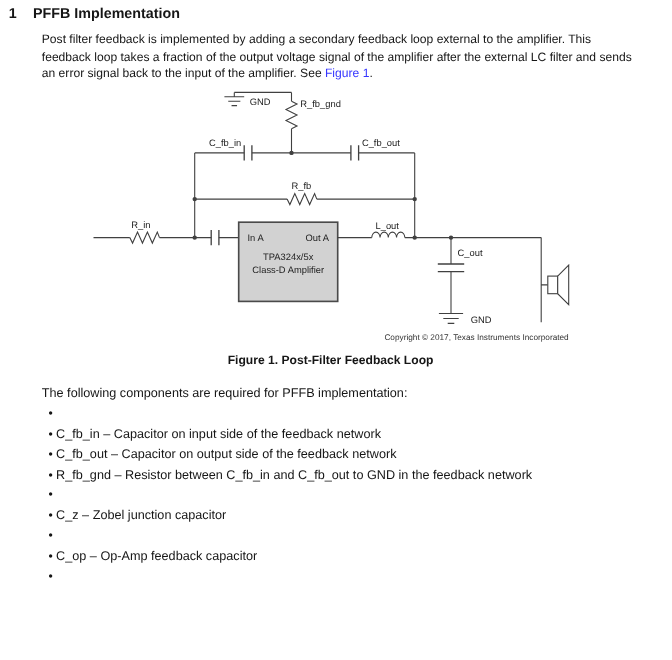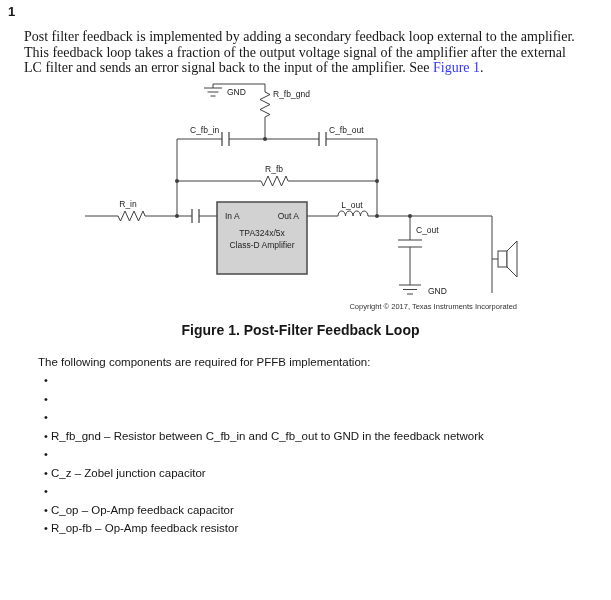--- a/index.html
+++ b/index.html
@@ -1,44 +1,45 @@
 <!DOCTYPE html>
 <html><head>
 <meta charset="utf-8">
 <style>
   * { margin:0; padding:0; box-sizing:border-box; }
   html,body { width:611px; height:600px; background:#ffffff; overflow:hidden;
     font-family:"Liberation Sans", sans-serif; color:#161616; }
   .page { width:611px; height:600px; padding-top:4px; }
   .heading { display:flex; font-size:13px; font-weight:bold; line-height:16px; }
   .heading .num { width:30px; padding-left:8px; }
-  .intro { margin:9px 28px 0 24px; font-size:14px; line-height:15.5px;font-family:Liberation Serif, serif; }
+  .intro { margin:9px 28px 0 38px; font-size:11px; line-height:15.5px; }
   .link { color:#3535ff; text-decoration:none; cursor:pointer; }
   .diagram { display:block; margin-top:5px; }
-  .caption { text-align:center; font-size:14px; font-weight:bold; margin-top:9px;
+  .caption { text-align:center; font-size:11px; font-weight:bold; margin-top:9px;
     padding-right:10px; }
   .components { margin:15px 28px 0 38px; font-size:11.5px; }
   .components .cintro { line-height:18.5px; }
   .clist .item { display:flex; line-height:18.5px; }
   .clist .bullet { width:13px; padding-left:6px; font-size:11px; }
   svg text { font-family:"Liberation Sans", sans-serif; font-size:8.5px; fill:#222222; }
   svg text.tiny { font-size:7.5px; fill:#333333; }
   svg .wire { stroke:#404040; stroke-width:1; fill:none; }
   svg .thick { stroke:#404040; stroke-width:1.2; fill:none; }
   svg .dot { fill:#404040; stroke:none; }
   svg .ampbox { fill:#d2d2d2; stroke:#4a4a4a; stroke-width:1.5; }
   svg .spk { fill:#ffffff; stroke:#404040; stroke-width:1; }
 </style>
 </head>
 <body>
 
 <div class="page">
 
   <div class="heading">
     <span class="num">1</span>
+    <span>PFFB Implementation</span>
   </div>
 
   <p class="intro"><span>Post filter feedback is implemented by adding a secondary feedback loop external to the amplifier. This feedback loop takes a fraction of the output voltage signal of the amplifier after the external LC filter and sends an error signal back to the input of the amplifier. See </span><a class="link">Figure 1</a><span>.</span></p>
 
   <svg class="diagram" width="611" height="232" viewBox="0 75 611 232">
 
     <g>
       <path class="wire" d="M213,78 V82 M204,82 H222 M207.5,86 H218.5 M210.5,90 H215.5"></path>
     </g>
     <path class="wire" d="M213,78 H265"></path>
@@ -123,23 +124,25 @@
   <div class="caption">Figure 1. Post-Filter Feedback Loop</div>
 
   <div class="components">
     <div class="cintro">The following components are required for PFFB implementation:</div>
     <div class="clist">
       <div class="item">
         <span class="bullet">•</span>
       </div>
       <div class="item">
         <span class="bullet">•</span>
+        <span>C_fb_in – Capacitor on input side of the feedback network</span>
       </div>
       <div class="item">
         <span class="bullet">•</span>
+        <span>C_fb_out – Capacitor on output side of the feedback network</span>
       </div>
       <div class="item">
         <span class="bullet">•</span>
         <span>R_fb_gnd – Resistor between C_fb_in and C_fb_out to GND in the feedback network</span>
       </div>
       <div class="item">
         <span class="bullet">•</span>
       </div>
       <div class="item">
         <span class="bullet">•</span>
@@ -147,18 +150,17 @@
       </div>
       <div class="item">
         <span class="bullet">•</span>
       </div>
       <div class="item">
         <span class="bullet">•</span>
         <span>C_op – Op-Amp feedback capacitor</span>
       </div>
       <div class="item">
         <span class="bullet">•</span>
-        <span>R_op-fb – Op-Amp feedback resistor</span>
       </div>
     </div>
   </div>
 
 </div>
 
 </body></html>

